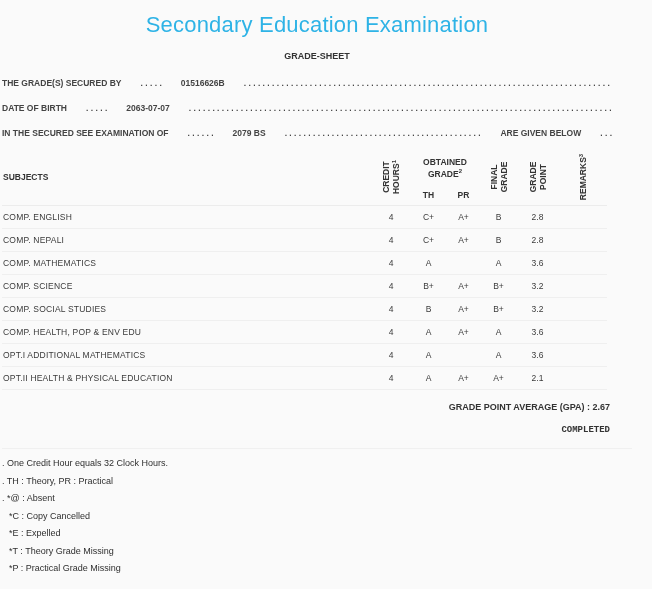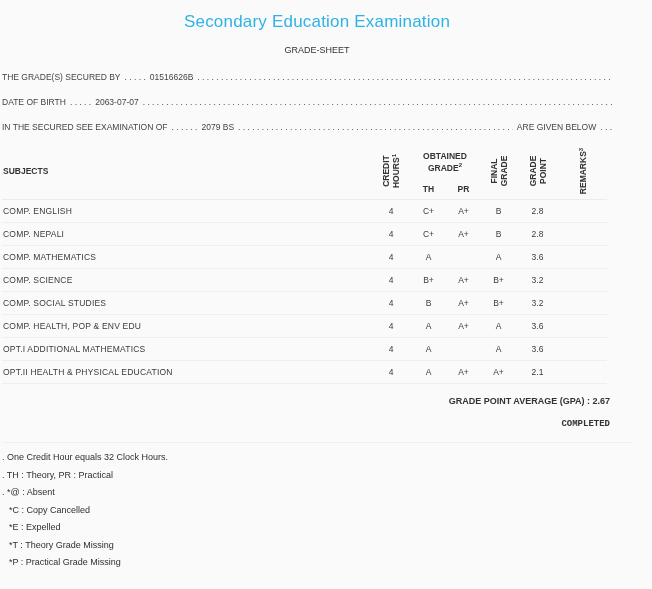--- a/index.html
+++ b/index.html
@@ -8,41 +8,41 @@
     background:#fafafa;
     font-family:"Liberation Sans", sans-serif;
     color:#3a3a3a;
     overflow:hidden;
   }
   .page { width:632px; padding-left:2px; }
 
   .title {
     margin-top:12px;
     text-align:center;
-    font-size:17px;
+    font-size:22px;
     font-weight:400;
     color:#2eb3e6;
     letter-spacing:.2px;
   }
   .subtitle {
     margin-top:13px;
     text-align:center;
     font-size:9px;
-    font-weight:400;
+    font-weight:700;
     color:#333;
   }
 
   .info-line {
     display:flex;
     align-items:flex-end;
-    gap:4px;
+    gap:19px;
     margin-top:15px;
     padding-right:20px;
     font-size:8.5px;
-    font-weight:400;
+    font-weight:700;
     color:#444;
     white-space:nowrap;
   }
   .info-line.first { margin-top:17px; }
   .dots-fill { flex:1; overflow:hidden; white-space:nowrap; }
 
   
   .gtable { margin-top:10px; width:605px; }
   .thead {
     display:grid;

